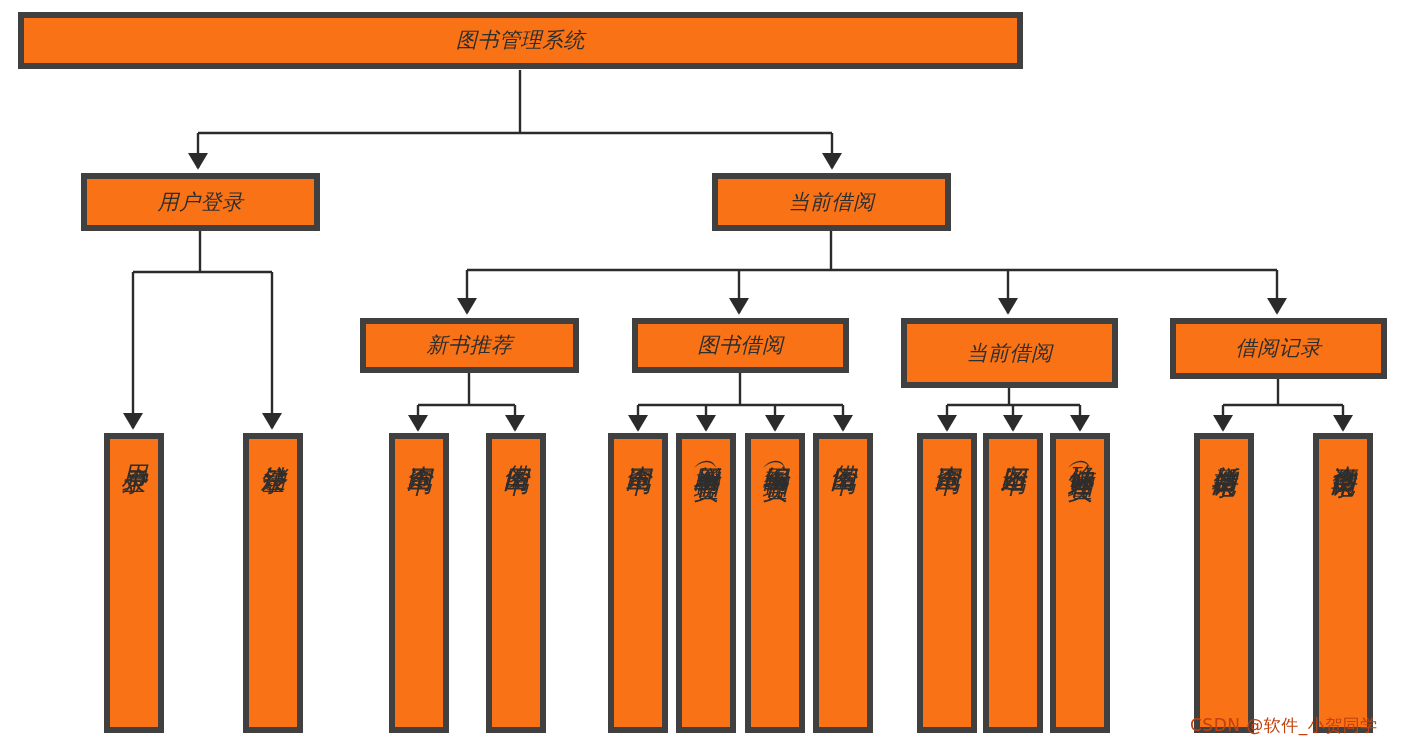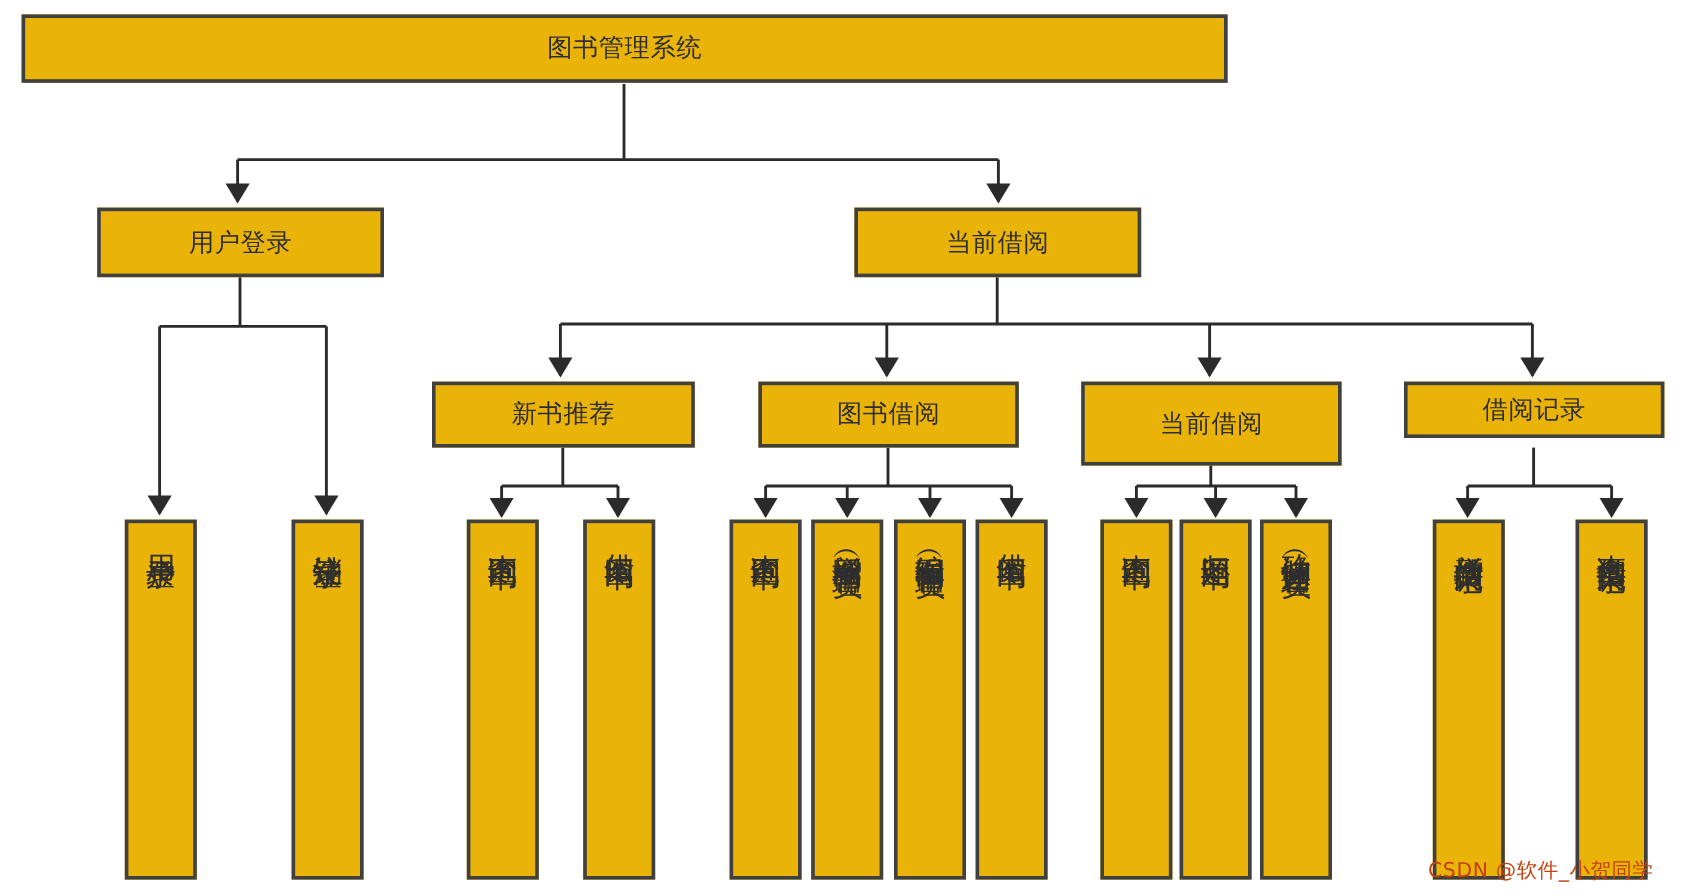--- a/index.html
+++ b/index.html
@@ -16,26 +16,27 @@
   }
   svg.edges{
     position:absolute;
     left:0; top:0;
     width:1405px; height:747px;
     pointer-events:none;
   }
   .node{
     position:absolute;
     box-sizing:border-box;
-    background:#eab308;
-    border:3px solid #404040;
+    background:#f97316;
+    border:6px solid #404040;
     display:flex;
     align-items:center;
     justify-content:center;
     color:#2e2e2e;
+    font-style:italic;
   }
   .node .lbl{
     display:block;
     text-align:center;
     line-height:1.18;
     letter-spacing:0.5px;
     white-space:nowrap;
   }
   
   .node.h .lbl{font-size:21px;}
@@ -138,21 +139,21 @@
   </div>
 
   <div class="node h" style="left:360px; top:318px; width:219px; height:55px;">
     <span class="lbl">新书推荐</span>
   </div>
 
   <div class="node h" style="left:901px; top:318px; width:217px; height:70px;">
     <span class="lbl">当前借阅</span>
   </div>
 
-  <div class="node h" style="left:1170px; top:318px; width:217px; height:47px;">
+  <div class="node h" style="left:1170px; top:318px; width:217px; height:61px;">
     <span class="lbl">借阅记录</span>
   </div>
 
   <div class="node v" style="left:104px; top:433px; width:60px; height:300px;">
     <span class="lbl">用户登录</span>
   </div>
   <div class="node v" style="left:243px; top:433px; width:60px; height:300px;">
     <span class="lbl">注销登录</span>
   </div>
 

